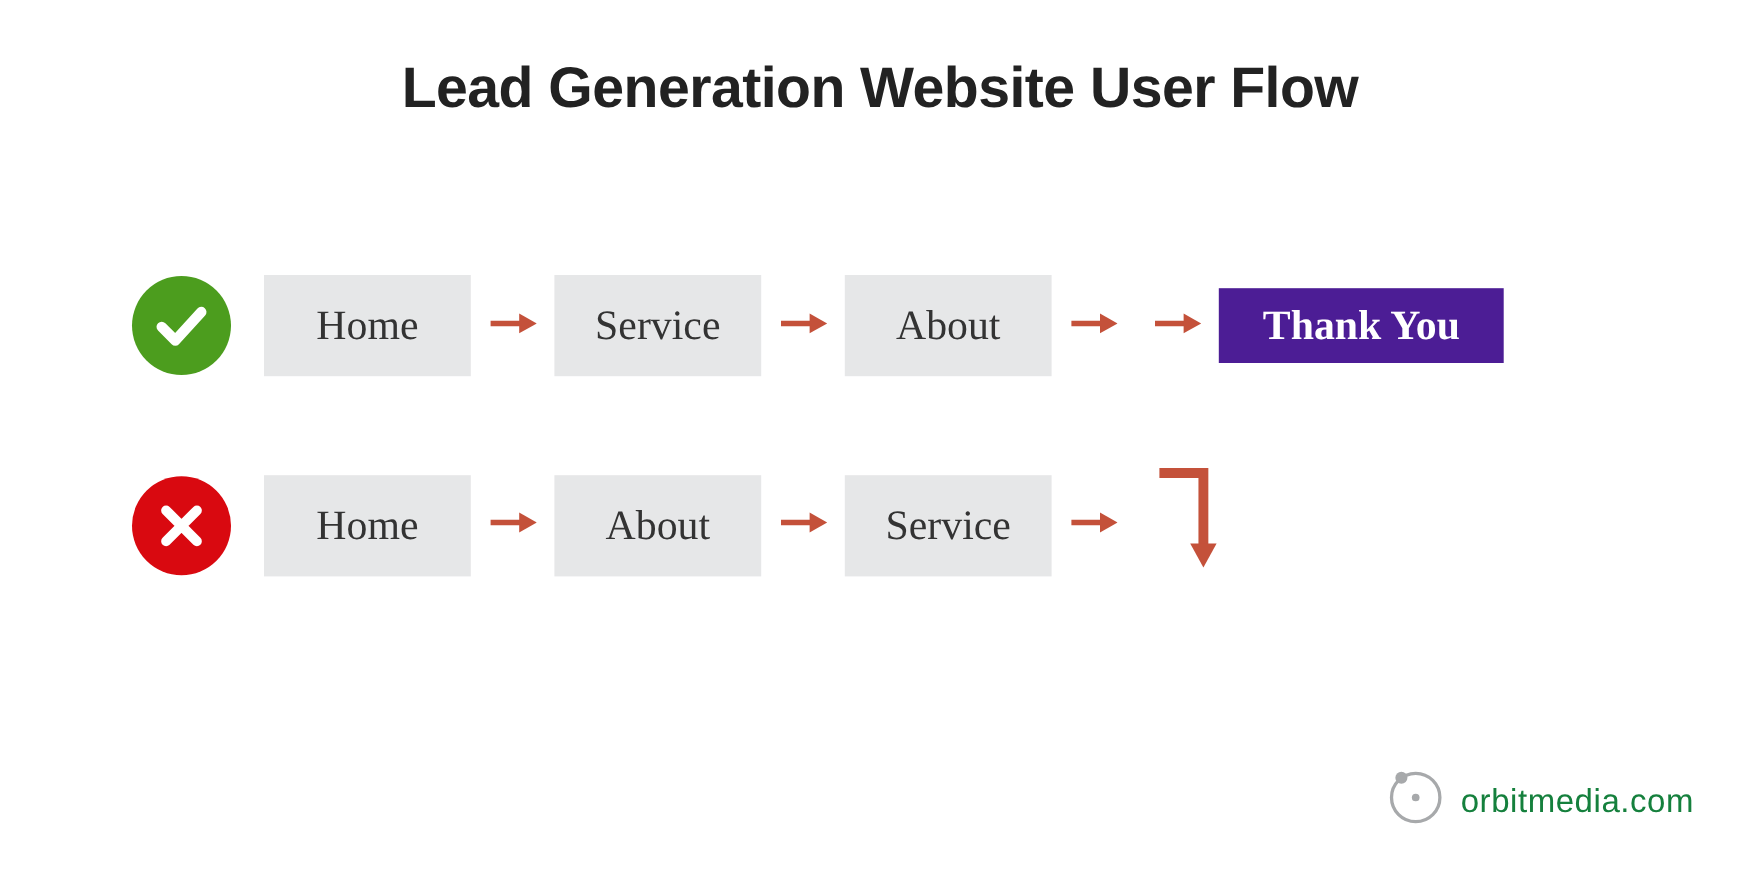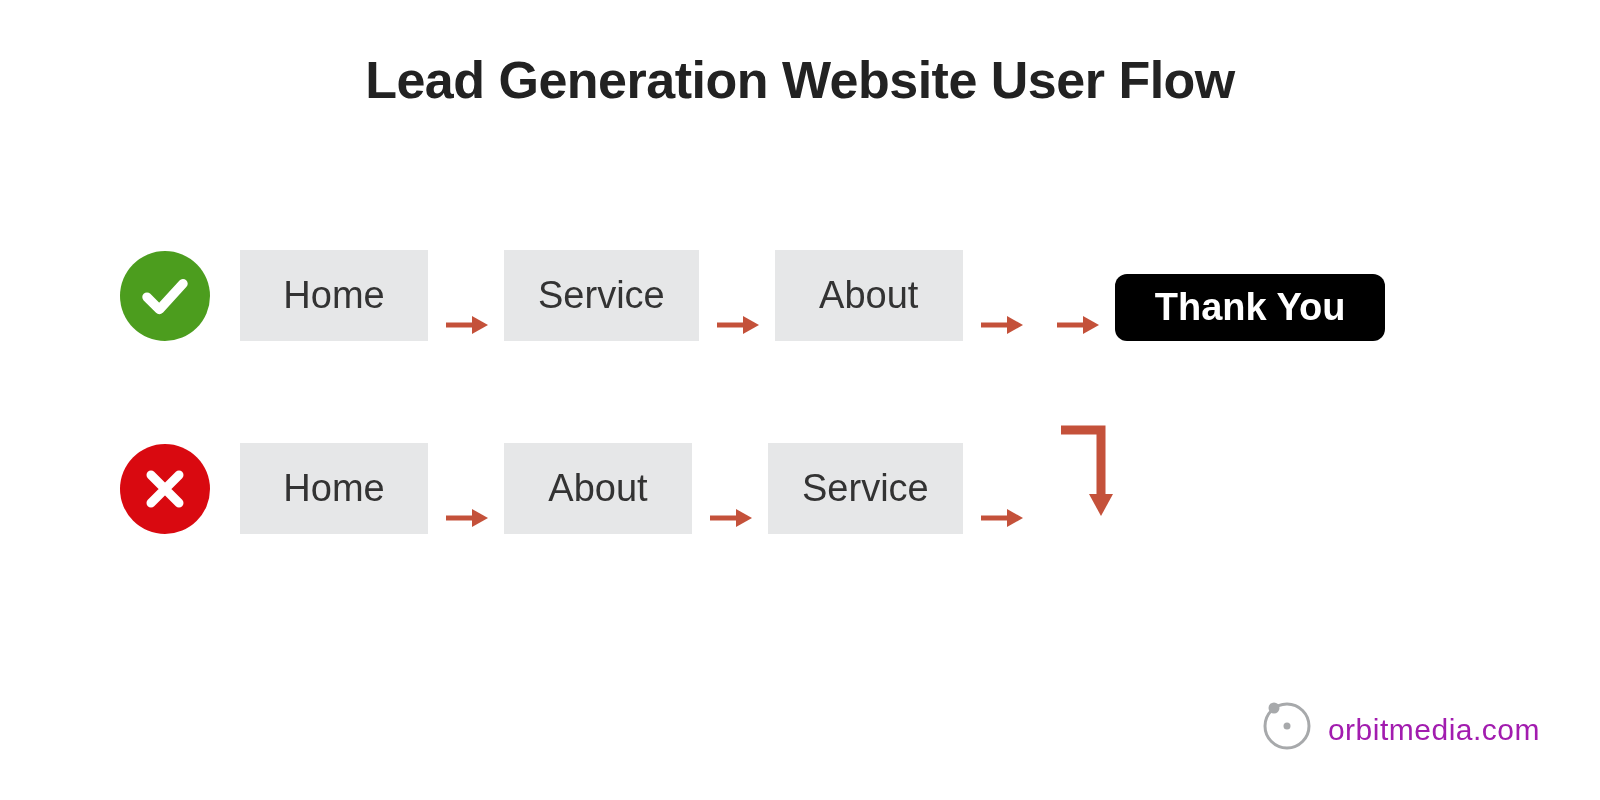--- a/index.html
+++ b/index.html
@@ -25,21 +25,22 @@
     text-align: center;
     font-size: 52px;
     font-weight: 800;
     letter-spacing: -0.5px;
     color: #222;
   }
   .row {
     position: absolute;
     left: 120px;
     display: flex;
-    align-items: flex-end;
+    align-items: center;
+    font-family: Liberation Serif, serif;
   }
   .row-good { top: 250px; }
   .row-bad  { top: 420px; }
 
   .status-circle {
     width: 90px;
     height: 90px;
     border-radius: 50%;
     display: flex;
     align-items: center;
@@ -55,44 +56,43 @@
     background: #e6e7e8;
     color: #333;
     font-size: 38px;
     font-weight: 400;
     padding: 24px 34px;
     min-width: 120px;
     text-align: center;
     flex: 0 0 auto;
   }
   .step-final {
-    background: #000000;
+    background: #4c1d95;
     color: #ffffff;
     font-weight: 600;
     padding: 12px 40px;
-    border-radius: 12px;
   }
 
   .arrow {
     flex: 0 0 auto;
     margin: 0 16px;
   }
 
   .elbow-wrap {
     flex: 0 0 auto;
     margin-left: 20px;
   }
 
   .footer {
     position: absolute;
     right: 60px;
     bottom: 40px;
     display: flex;
     align-items: center;
-    color: #a21caf;
+    color: #15803d;
     font-size: 30px;
     font-weight: 300;
   }
   .footer .brand-text { margin-left: 14px; letter-spacing: 0.5px; }
 </style>
 </head>
 <body>
 
 <div class="canvas">
 

